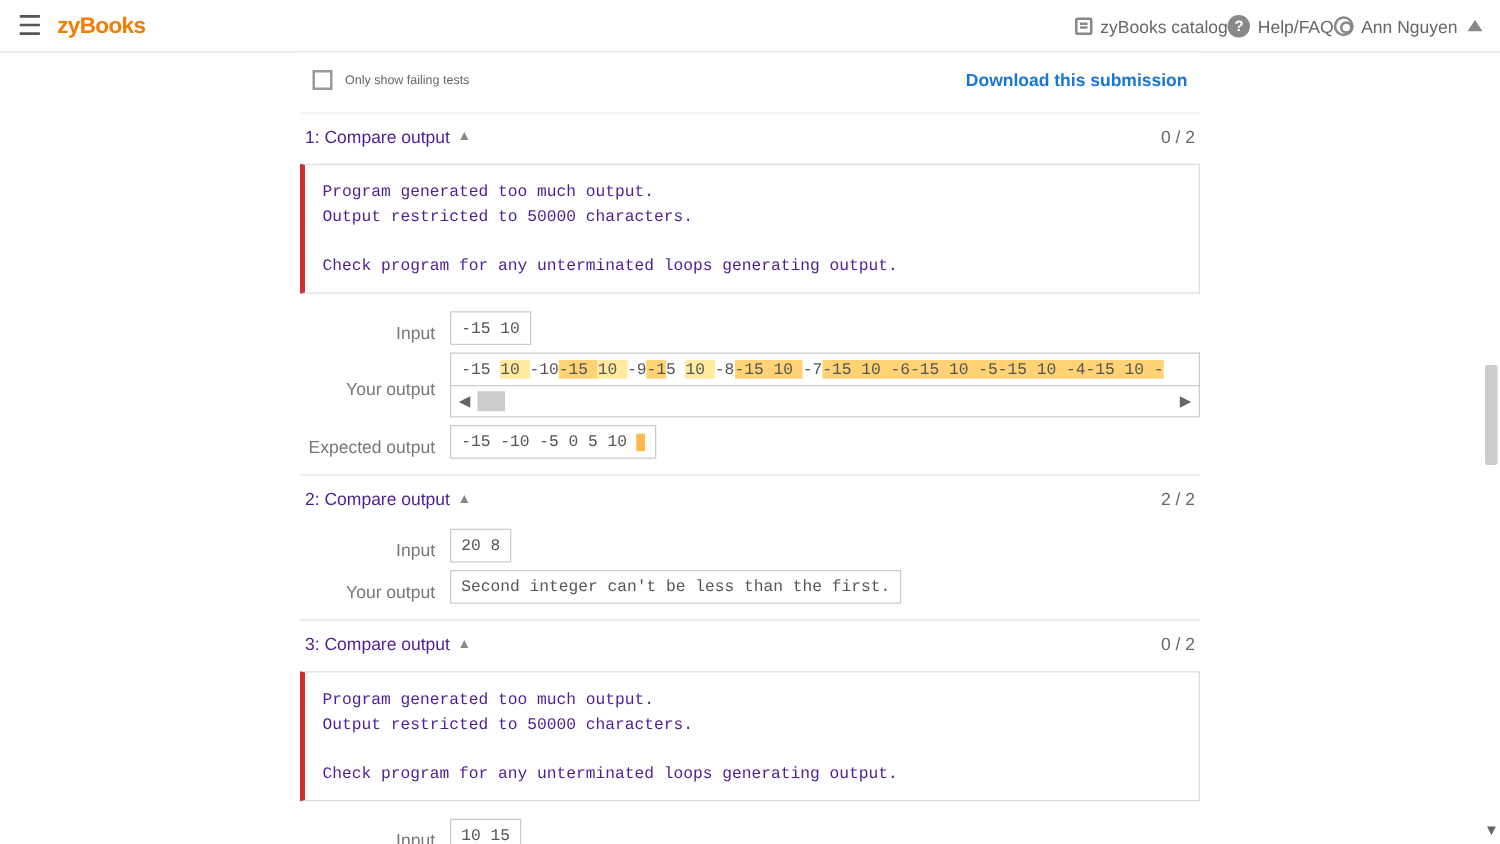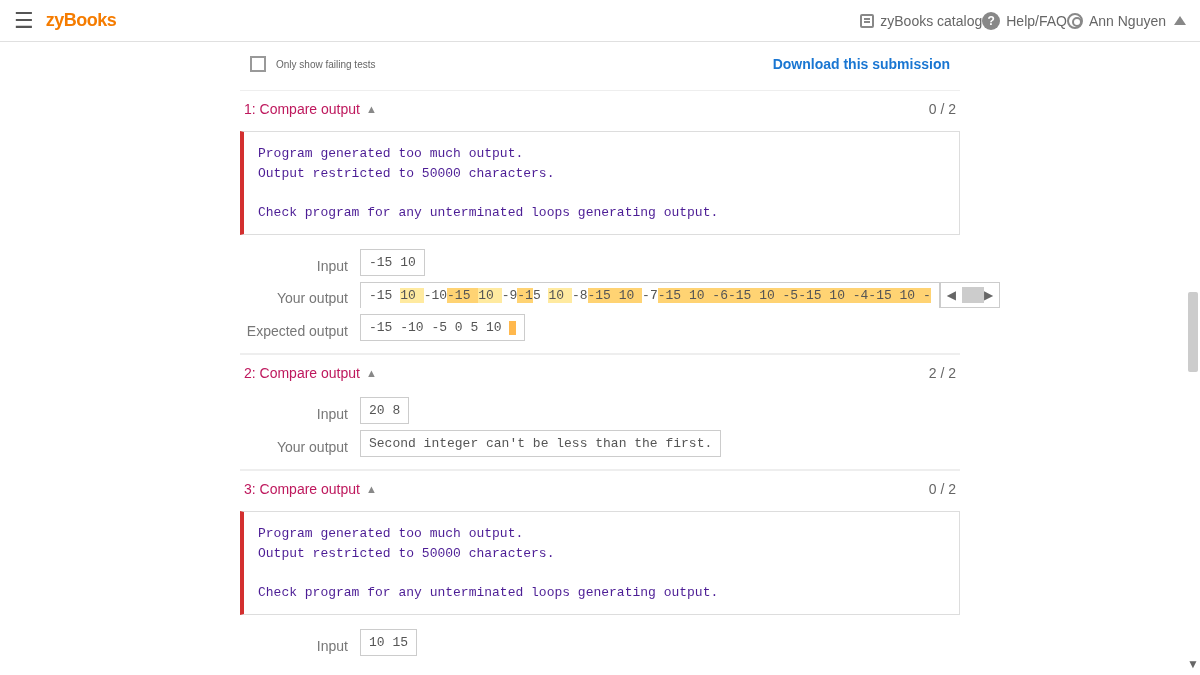--- a/index.html
+++ b/index.html
@@ -16,31 +16,31 @@
 
 .page { display: flex; justify-content: center; padding-top: 0; }
 .card { width: 720px; background: #fff; }
 
 .toprow { display: flex; align-items: center; padding: 14px 10px 18px 10px; }
 .cb { width: 16px; height: 16px; border: 2px solid #999; margin-right: 10px; cursor: pointer; }
 .toprow-label { color: #666; font-size: 10px; }
 .dl { margin-left: auto; color: #1976d2; font-weight: bold; font-size: 14px; cursor: pointer; }
 
 .test-hdr { display: flex; align-items: center; padding: 10px 4px; border-top: 1px solid #eee; cursor: pointer; }
-.test-title { color: #be185d; font-size: 14px; }
+.test-title { color: #4c1d95; font-size: 14px; }
 .chev { font-size: 11px; margin-left: 6px; color: #888; }
 .score { margin-left: auto; color: #666; font-size: 14px; }
 
 .warnbox { border: 1px solid #ddd; border-left: 4px solid #d32f2f; padding: 12px 14px; font-family: "Courier New", monospace; font-size: 13px; color: #4c1d95; line-height: 1.5; margin: 4px 0 14px 0; }
 
 .krow { display: flex; align-items: center; margin: 6px 0; }
 .klabel { width: 120px; text-align: right; color: #777; font-size: 14px; padding-top: 6px; padding-right: 12px; flex-shrink: 0; }
 .kbox { border: 1px solid #ccc; padding: 5px 8px; font-family: "Courier New", monospace; font-size: 13px; color: #555; white-space: pre; background: #fff; }
 
-.out-wrap { display: flex; flex-direction: row; flex: 1; }
+.out-wrap { display: flex; flex-direction: column; flex: 1; }
 .out-line { border: 1px solid #ccc; border-bottom: none; padding: 5px 8px; font-family: "Courier New", monospace; font-size: 13px; color: #555; white-space: nowrap; overflow: hidden; }
 .scrollbar { border: 1px solid #ccc; height: 26px; display: flex; align-items: center; padding: 0 6px; }
 .sb-arr { font-size: 12px; color: #666; cursor: pointer; }
 .sb-thumb { width: 22px; height: 16px; background: #ccc; margin-left: 6px; }
 .sb-spacer { flex: 1; }
 
 .diff1 { background: #ffeaa0; }
 .diff2 { background: #ffd373; }
 .nlmark { display: inline-block; width: 7px; height: 14px; background: #ffb84d; vertical-align: middle; }
 

